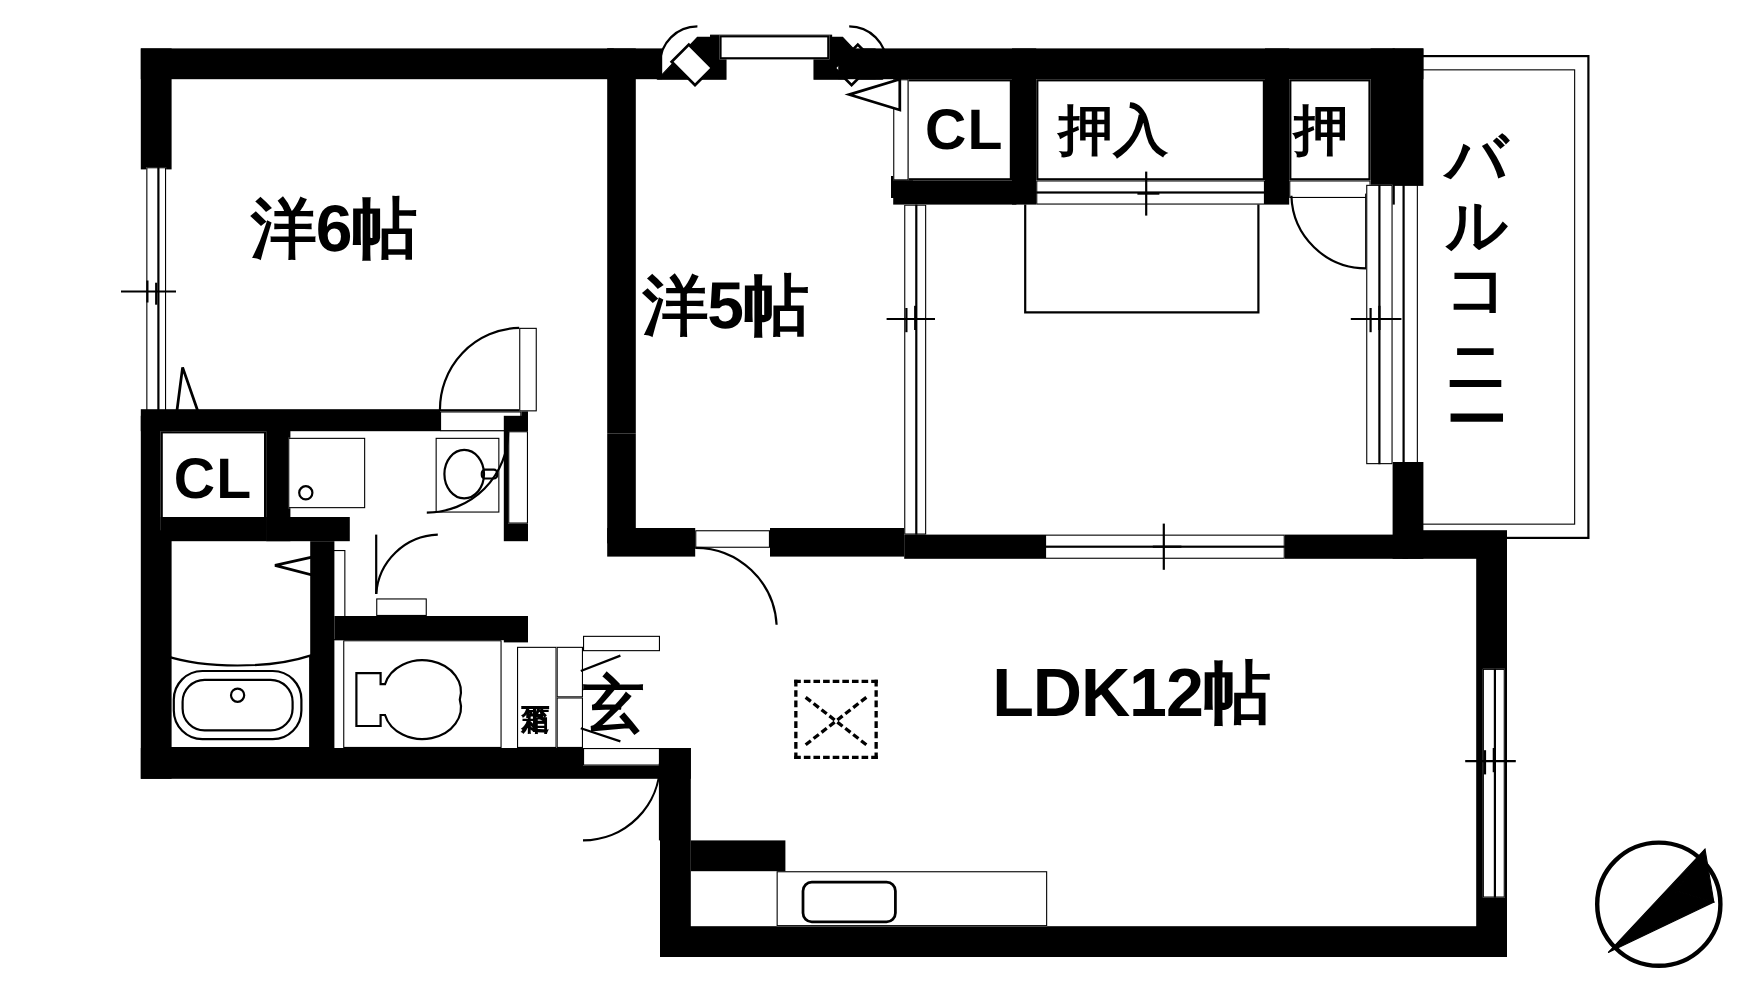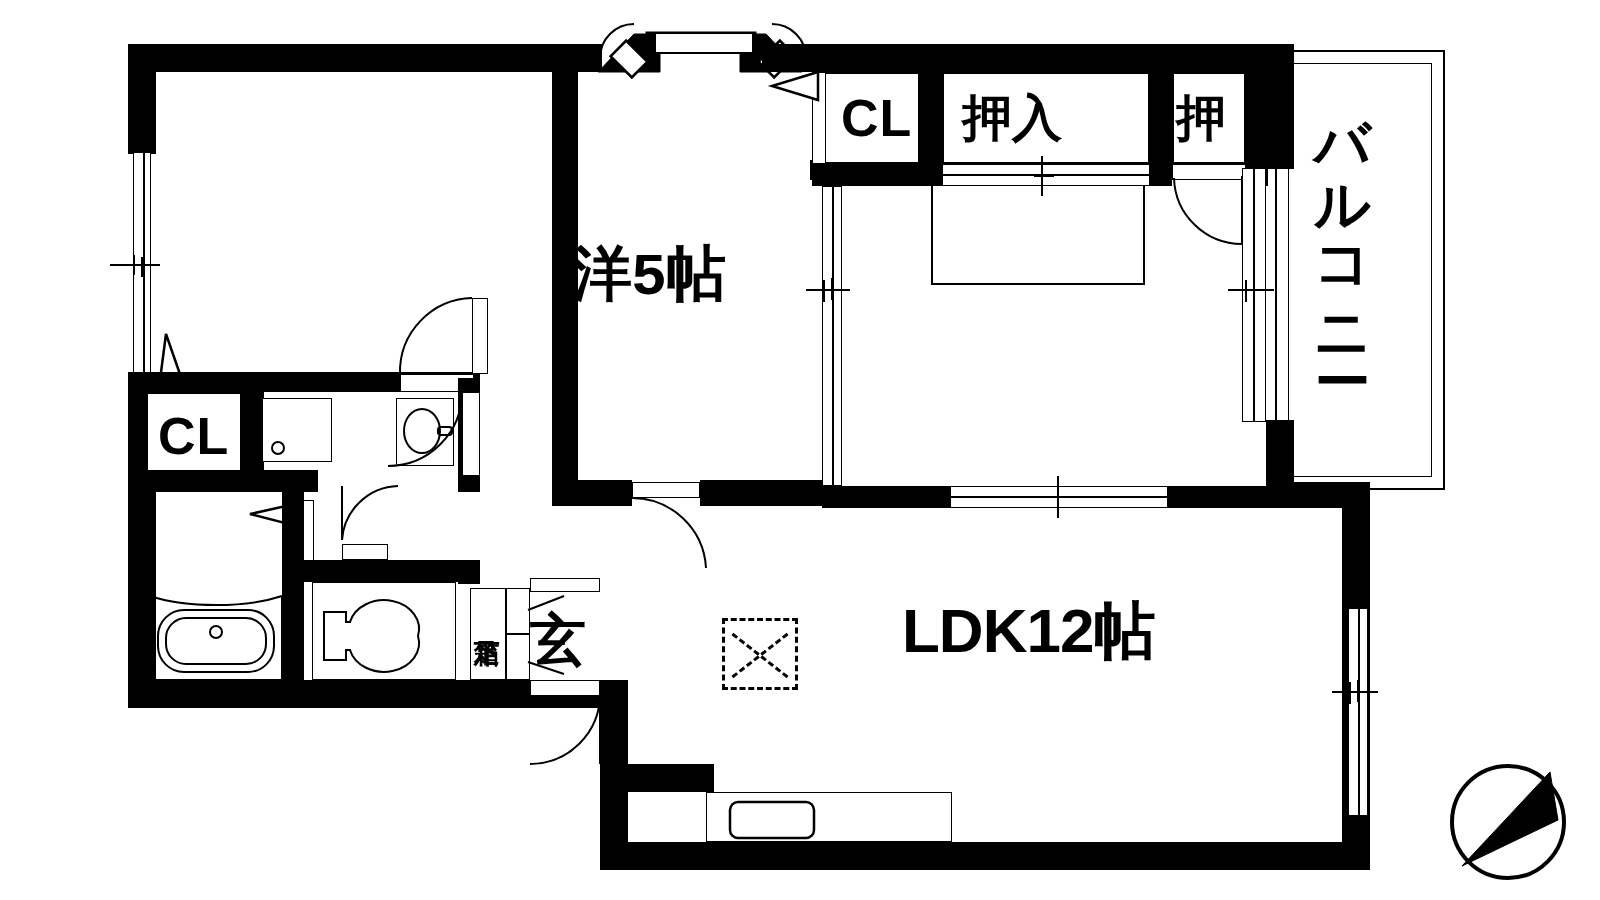--- a/index.html
+++ b/index.html
@@ -51,20 +51,21 @@
 
   <div class="w" style="left:1342px;top:490px;width:28px;height:380px;"></div>
 
   <div class="w" style="left:1275px;top:482px;width:95px;height:26px;"></div>
 
   <div class="w" style="left:782px;top:44px;width:512px;height:28px;"></div>
 
   <div class="w" style="left:1266px;top:44px;width:28px;height:125px;"></div>
   <div class="w" style="left:1266px;top:420px;width:28px;height:88px;"></div>
 
+  <div class="lbl room" style="left:228px;top:178px;">洋6帖</div>
 
   <div class="sld" style="left:133px;top:152px;width:18px;height:228px;"></div>
   <div class="tl" style="left:143px;top:152px;width:2px;height:228px;"></div>
   <svg style="left:110px;top:255px;width:60px;height:20px;">
     <line class="strokeT" x1="0" y1="10" x2="50" y2="10"></line>
     <line class="strokeT" x1="24" y1="0" x2="24" y2="20"></line>
     <line class="strokeT" x1="32" y1="2" x2="32" y2="22"></line>
   </svg>
 
   <svg style="left:148px;top:334px;width:40px;height:46px;">
@@ -77,21 +78,21 @@
   <div class="tl" style="left:156px;top:383px;width:86px;height:2px;"></div>
 
   <div class="boxthin" style="left:472px;top:298px;width:16px;height:76px;"></div>
   <svg style="left:400px;top:296px;width:90px;height:86px;">
     <path class="strokeT" d="M 72 2 A 74 74 0 0 0 0 78"></path>
   </svg>
   <div class="boxthin" style="left:400px;top:374px;width:74px;height:18px;"></div>
 
   <div class="w" style="left:552px;top:44px;width:26px;height:350px;"></div>
   <div class="w" style="left:552px;top:394px;width:26px;height:100px;"></div>
-  <div class="lbl room" style="left:572px;top:248px;font-family:Liberation Mono, monospace;">洋5帖</div>
+  <div class="lbl room" style="left:584px;top:248px;">洋5帖</div>
 
   <svg style="left:590px;top:14px;width:220px;height:62px;">
     <polygon class="filled" points="8,58 44,20 70,20 70,58"></polygon>
     <polygon class="filled" points="212,58 176,20 150,20 150,58"></polygon>
     <rect class="filled" x="56" y="18" width="110" height="14"></rect>
   </svg>
   <div class="boxthin" style="left:654px;top:32px;width:100px;height:22px;border-width:2px;"></div>
   <svg style="left:596px;top:22px;width:62px;height:60px;">
     <path class="strokeT" d="M 4 36 A 34 34 0 0 1 38 2"></path>
     <rect class="whitef" x="22" y="22" width="22" height="30" transform="rotate(-45 33 37)"></rect>

